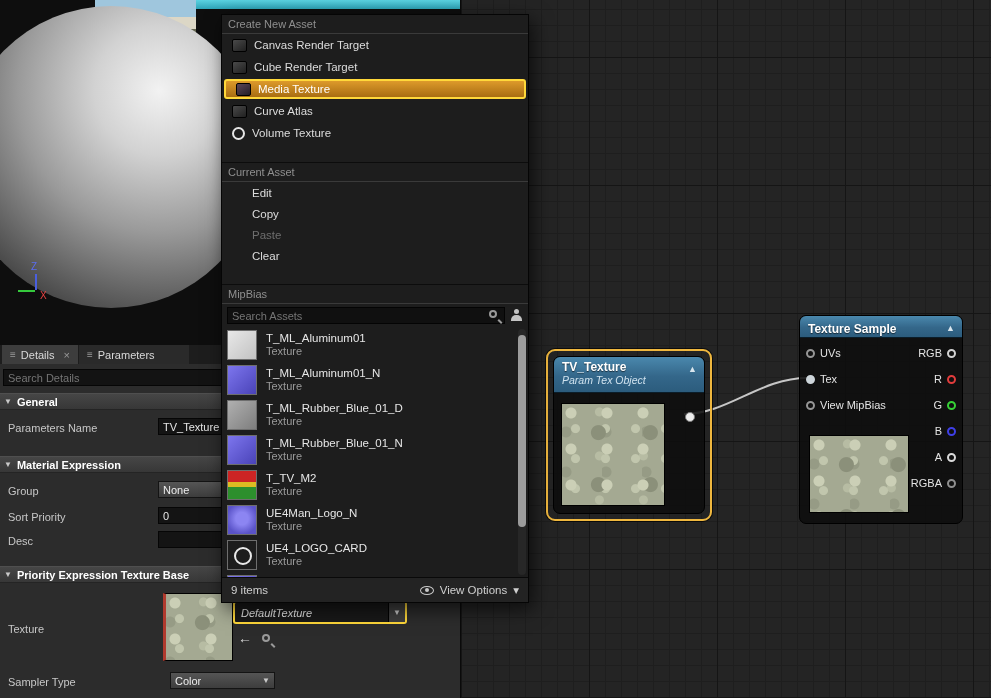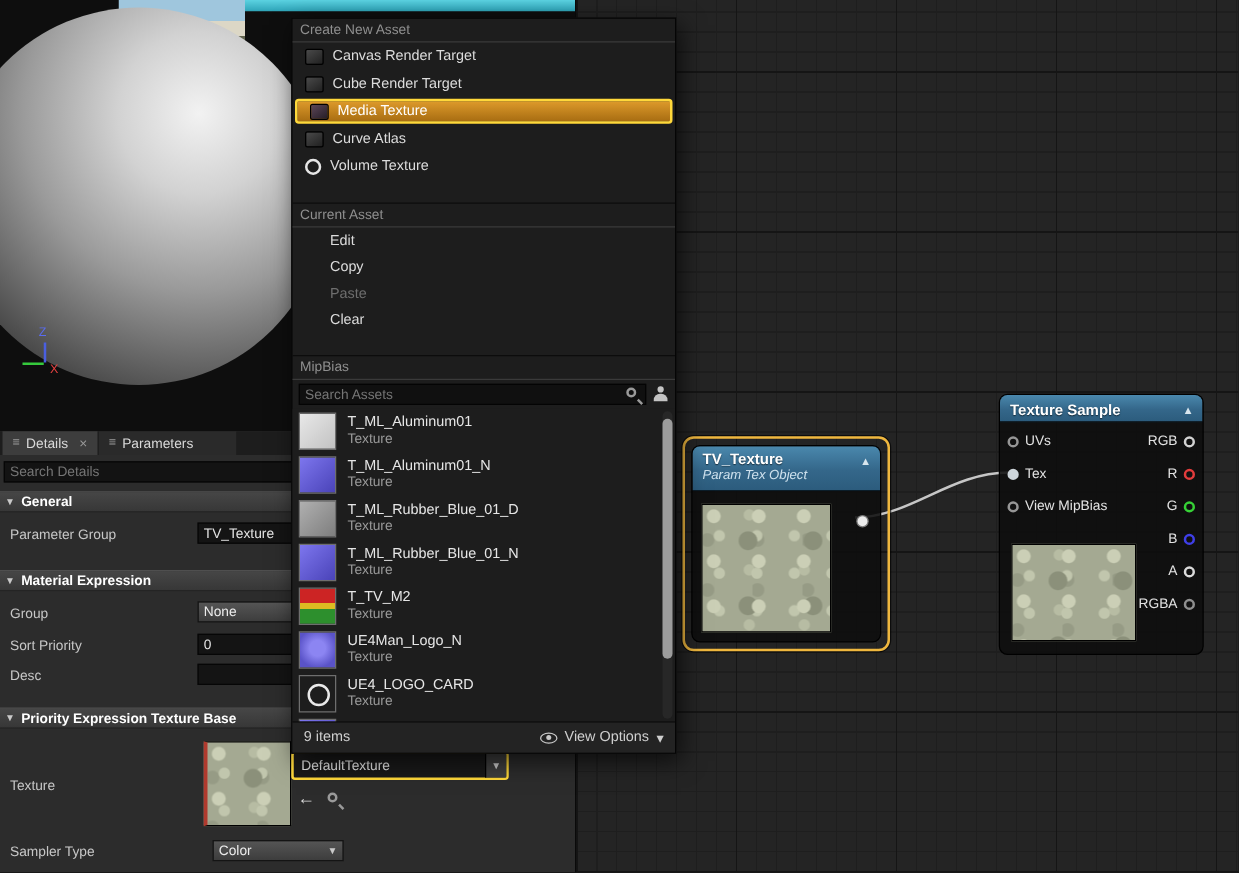--- a/index.html
+++ b/index.html
@@ -116,21 +116,21 @@
   .dropdown {
     position:absolute; height:17px; background:linear-gradient(180deg,#555,#3d3d3d);
     border:1px solid #141414; color:#ececec; display:flex; align-items:center;
     justify-content:space-between; padding:0 4px; font-size:11px;
   }
   .dd-arrow { font-size:8px; color:#c9c9c9; margin-left:6px; }
   .detail-thumb { position:absolute; left:163px; top:248px; width:70px; height:68px; border:1px solid #000; border-left:3px solid #b03a2e; }
   .tex-combo {
     position:absolute; left:233px; top:256px; width:174px; height:23px;
     border:2px solid #ffd83a; border-radius:3px; background:#191919;
-    display:flex; align-items:center; color:#e8e8e8; font-size:11px; z-index:3;
+    display:flex; align-items:center; color:#e8e8e8; font-size:11px; z-index:3;font-style:italic;
   }
   .tex-combo .txt { flex:1; padding-left:6px; }
   .tex-combo .btn { width:17px; align-self:stretch; background:#3e3e3e; border-left:1px solid #000;
     display:flex; align-items:center; justify-content:center; font-size:8px; color:#ccc; }
   .mini-icon-row { position:absolute; left:238px; top:286px; display:flex; gap:10px; align-items:center; }
   .back-arrow { color:#d6d6d6; font-size:14px; line-height:14px; }
 
   
   .mag { position:relative; width:8px; height:8px; border:2px solid #9a9a9a; border-radius:50%; display:inline-block; flex:0 0 auto; }
   .mag::after { content:''; position:absolute; width:2px; height:5px; background:#9a9a9a; transform:rotate(-45deg); left:8px; top:7px; }
@@ -139,21 +139,21 @@
   .person { position:relative; width:13px; height:13px; display:inline-block; }
   .person::before { content:''; position:absolute; left:4px; top:0; width:5px; height:5px; border-radius:50%; background:#c4c4c4; }
   .person::after { content:''; position:absolute; left:1px; top:6px; width:11px; height:6px; border-radius:5px 5px 0 0; background:#c4c4c4; }
 
   
   .eye { position:relative; width:14px; height:9px; display:inline-block; border:1px solid #c9c9c9; border-radius:50%; }
   .eye::after { content:''; position:absolute; left:4px; top:1.5px; width:4px; height:4px; border-radius:50%; background:#c9c9c9; }
 
   
   .menu {
-    position:absolute; left:233px; top:14px; width:308px; z-index:10;
+    position:absolute; left:221px; top:14px; width:308px; z-index:10;
     background:#1d1d1d; border:1px solid #050505; box-shadow:4px 6px 18px rgba(0,0,0,.65);
     font-size:11.5px; color:#dcdcdc;
   }
   .menu-header { padding:3px 6px; color:#8f8f8f; font-size:11px; border-bottom:1px solid #3a3a3a; }
   .menu-header.gap { margin-top:18px; border-top:1px solid #0c0c0c; }
   .menu-item { height:22px; display:flex; align-items:center; padding-left:10px; gap:7px; }
   .menu-item.plain { height:21px; padding-left:30px; }
   .menu-item.highlight {
     height:20px; margin:1px 2px; border:2px solid #ffd83a; border-radius:3px;
     background:linear-gradient(180deg,#dd9a2b,#a86d12); color:#fff;
@@ -280,21 +280,21 @@
       </div>
     </div>
 
     <input class="search-field" style="left: 3px; top: 24px; width: 450px; height: 17px;" placeholder="Search Details">
 
     <div class="cat-head" style="top:48px;">
       <span class="cat-tri">▼</span>
       <span>General</span>
     </div>
 
-    <span class="row-label" style="top:77px;">Parameter Group</span>
+    <span class="row-label" style="top:77px;">Parameters Name</span>
     <input class="field" style="left: 158px; top: 73px; width: 160px;" value="TV_Texture">
 
     <div class="cat-head" style="top:111px;">
       <span class="cat-tri">▼</span>
       <span>Material Expression</span>
     </div>
 
     <span class="row-label" style="top:140px;">Group</span>
     <div class="dropdown" style="left:158px; top:136px; width:160px;">
       <span>None</span>

